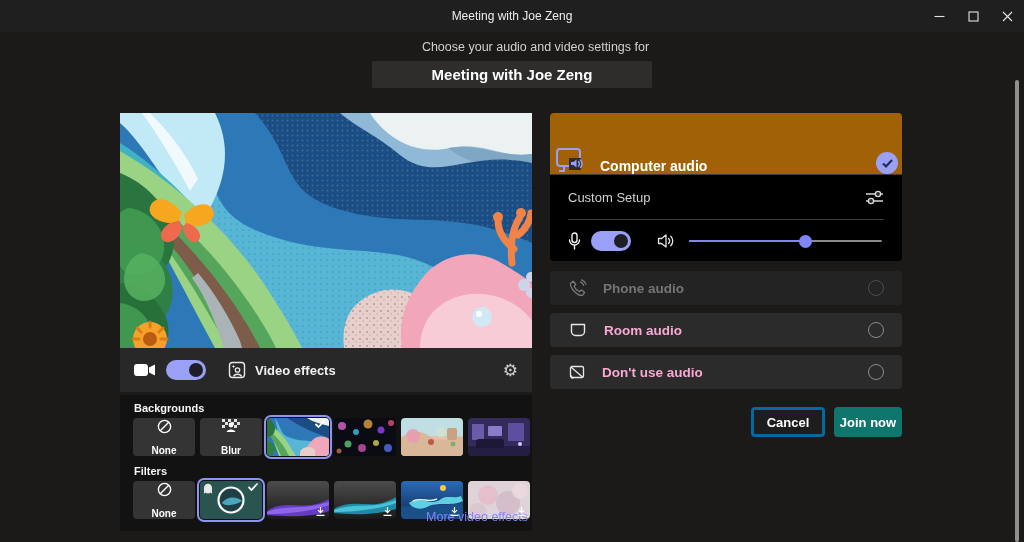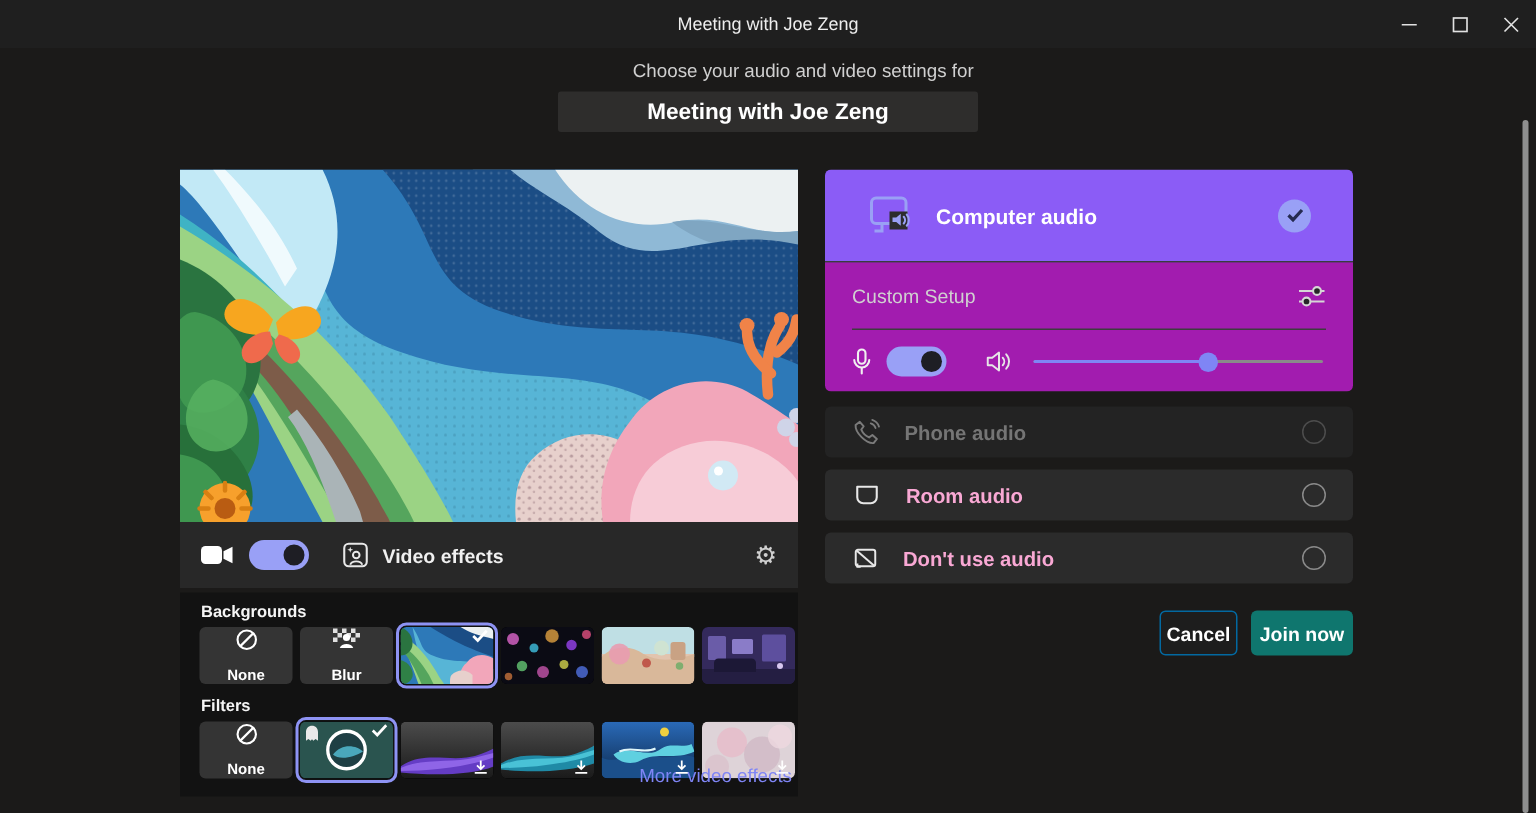--- a/index.html
+++ b/index.html
@@ -43,25 +43,25 @@
   .tile-label { font-size:10px; font-weight:bold; color:#fff; margin-top:1px; position:relative; }
   .tile.sel { outline:2px solid #8e93f4; outline-offset:1px; }
   .tile-check { position:absolute; top:1px; right:3px; z-index:3; }
   .dl-icon { position:absolute; right:3px; bottom:2px; z-index:3; }
   .ghost-badge { position:absolute; left:3px; top:2px; z-index:3; }
   .more-link { position:absolute; right:4px; bottom:7px; font-size:12.5px; color:#7f85f5; cursor:pointer; }
 
   
   .right-col { position:absolute; left:550px; top:113px; width:352px; }
   .card1 { border-radius:4px; overflow:hidden; }
-  .row-computer { height:62px; background:#8b5cf6; border-bottom:1px solid #3c3c3c;
-                  display:flex; align-items:center; padding:0 28px; }
+  .row-computer { height:62px; background:#a16207; border-bottom:1px solid #3c3c3c;
+                  display:flex; align-items:flex-end; padding:0 4px; }
   .row-computer .label { font-size:14px; font-weight:600; margin-left:16px; color:#fff; }
   .check-circle { width:22px; height:22px; border-radius:50%; background:#99a0f6; display:flex; align-items:center; justify-content:center; }
-  .custom-area { background:#a21caf; height:86px; padding:0 18px; }
+  .custom-area { background:#000000; height:86px; padding:0 18px; }
   .cs-header { height:44px; display:flex; align-items:center; }
   .cs-header .label { font-size:13px; color:#d0d0d0; }
   .cs-divider { height:1px; background:#3d3d3d; }
   .cs-controls { height:41px; display:flex; align-items:center; }
   .audio-row { height:34px; border-radius:4px; background:#2b2b2b; display:flex; align-items:center; padding:0 18px; margin-top:8px; }
   .audio-row .label { font-size:13.5px; font-weight:600; color:#f9a8d4; margin-left:16px; }
   .audio-row.first { margin-top:10px; }
   .audio-row.disabled { background:#232323; }
   .audio-row.disabled .label { color:#757575;text-align:center; }
   .radio { width:16px; height:16px; border-radius:50%; border:1.5px solid #8a8a8a; }
@@ -70,21 +70,21 @@
   
   .slider { position:relative; flex:1; height:14px; margin-left:14px; margin-right:2px; }
   .slider .track { position:absolute; left:0; right:0; top:6px; height:2.5px; border-radius:2px; background:#8a8a8a; }
   .slider .fill { position:absolute; left:0; top:6px; height:2.5px; border-radius:2px; background:#7f85f5; width:60%; }
   .slider .thumb { position:absolute; top:1px; width:13px; height:13px; border-radius:50%; background:#7f85f5; left:calc(60% - 6px); }
 
   
   .btn-row { display:flex; justify-content:flex-end; gap:9px; margin-top:18px; }
   .btn { height:30px; border-radius:4px; font-size:13px; font-weight:bold; display:flex; align-items:center; justify-content:center;
          font-family:"Liberation Sans", sans-serif; cursor:pointer; }
-  .btn.cancel { width:52px; background:#1d1d1d; border:1px solid #0369a1; color:#fff; }
+  .btn.cancel { width:74px; background:#1d1d1d; border:3px solid #0369a1; color:#fff; }
   .btn.join { width:68px; background:#0f766e; border:none; color:#fff; }
 
   
   .scroll-thumb { position:absolute; left:1015px; top:80px; width:4px; height:462px; background:#8f8f8f; border-radius:2px; }
 </style>
 </head>
 <body>
 
 <div class="titlebar">
   <div class="titlebar-title">Meeting with Joe Zeng</div>

